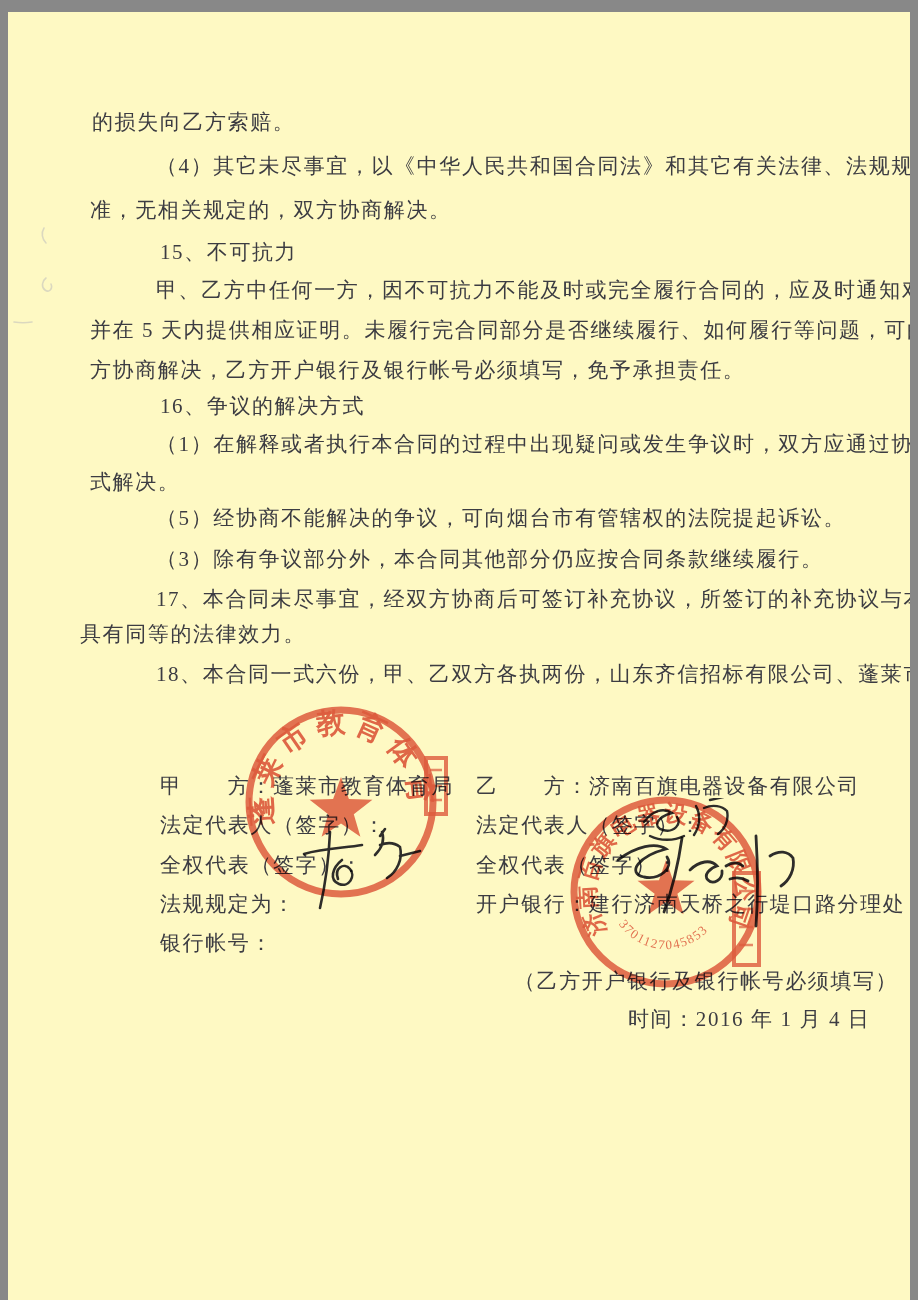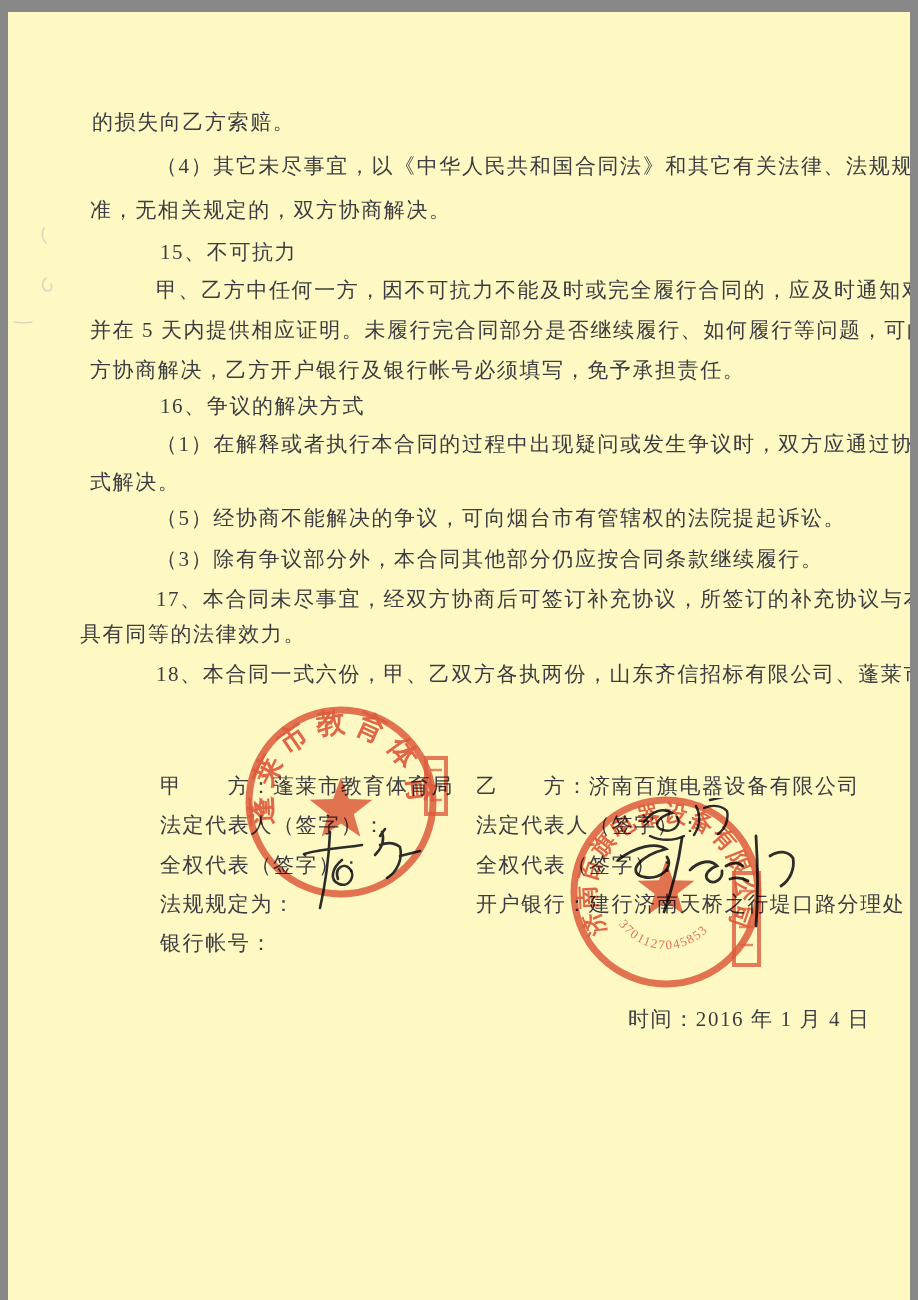--- a/index.html
+++ b/index.html
@@ -54,20 +54,21 @@
   <div class="line" style="left:152px;top:799px">法定代表人（签字）：</div>
   <div class="line" style="left:152px;top:839px">全权代表（签字）：</div>
   <div class="line" style="left:152px;top:878px">法规规定为：</div>
   <div class="line" style="left:152px;top:917px">银行帐号：</div>
 
   <div class="line" style="left:468px;top:760px">乙　　方：济南百旗电器设备有限公司</div>
   <div class="line" style="left:468px;top:799px">法定代表人（签字）：</div>
   <div class="line" style="left:468px;top:839px">全权代表（签字）：</div>
   <div class="line" style="left:468px;top:878px">开户银行：建行济南天桥之行堤口路分理处</div>
 
+  <div class="line" style="left:506px;top:955px">（乙方开户银行及银行帐号必须填写）</div>
   <div class="line" style="left:620px;top:993px">时间：2016 年 1 月 4 日</div>
 
   <svg class="stamp" style="left:225px;top:684px" width="220" height="220" viewBox="0 0 220 220">
     <g fill="none" stroke="#d94636">
       <circle cx="108" cy="106" r="92" stroke-width="7" opacity="0.85"></circle>
       <rect x="193" y="62" width="20" height="56" stroke-width="4" opacity="0.8"></rect>
       <path d="M197,74 h12 M197,90 h12 M197,104 h12" stroke-width="2.5" opacity="0.7"></path>
     </g>
     <defs>
         <path id="arcA" d="M 42.2 129.9 A 70 70 0 1 1 173.8 129.9"></path>

